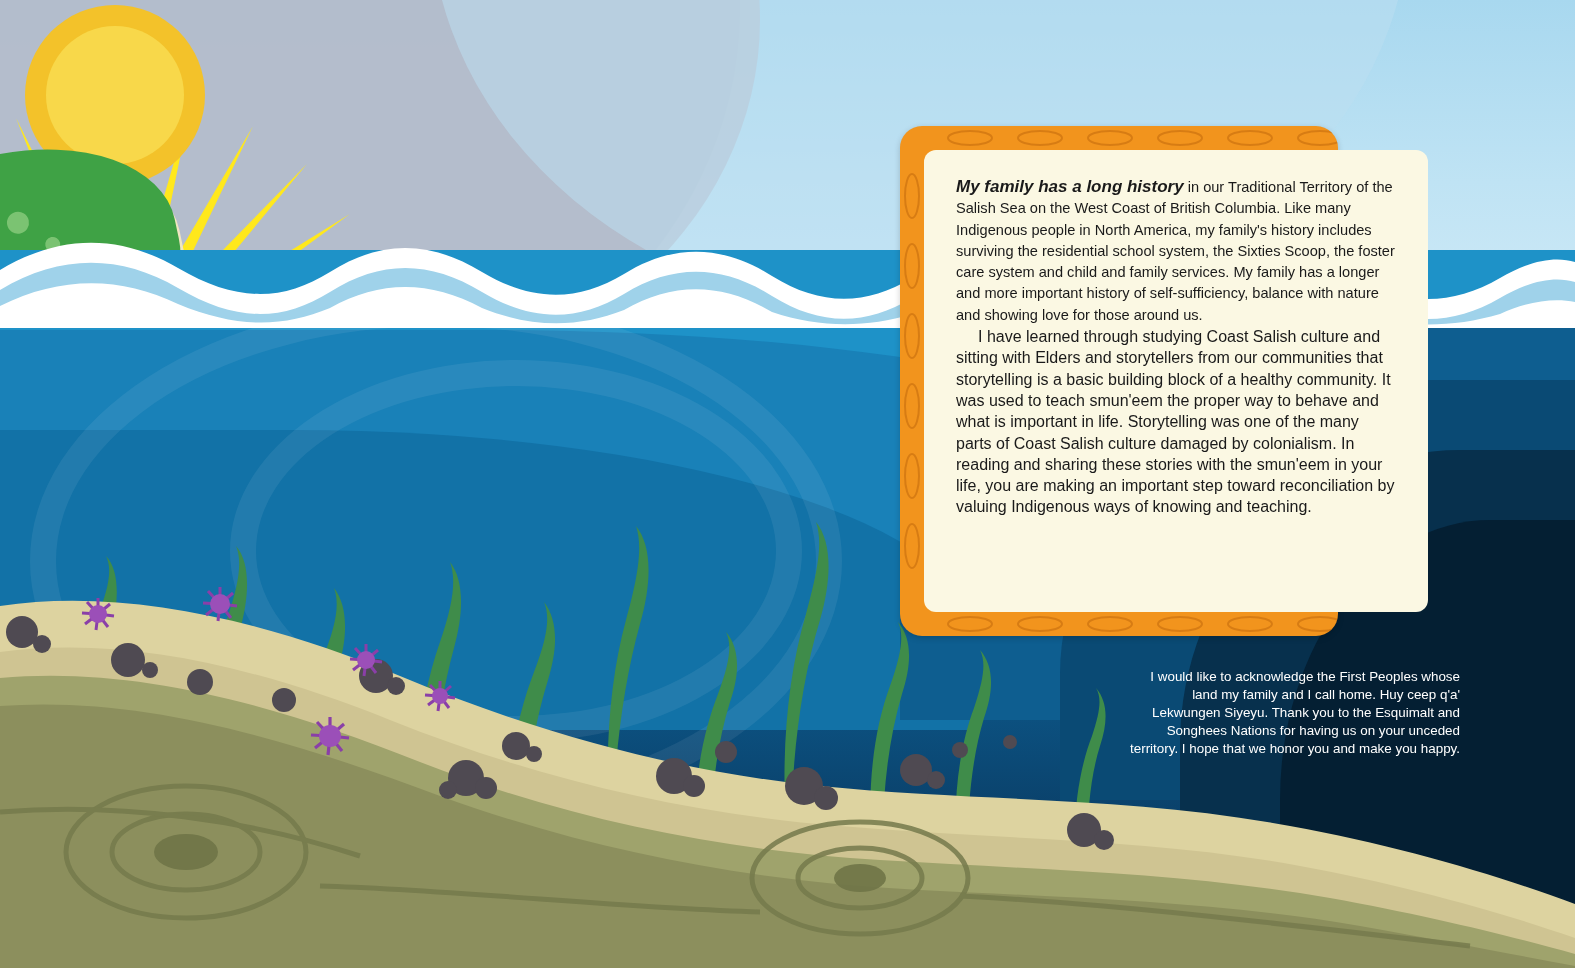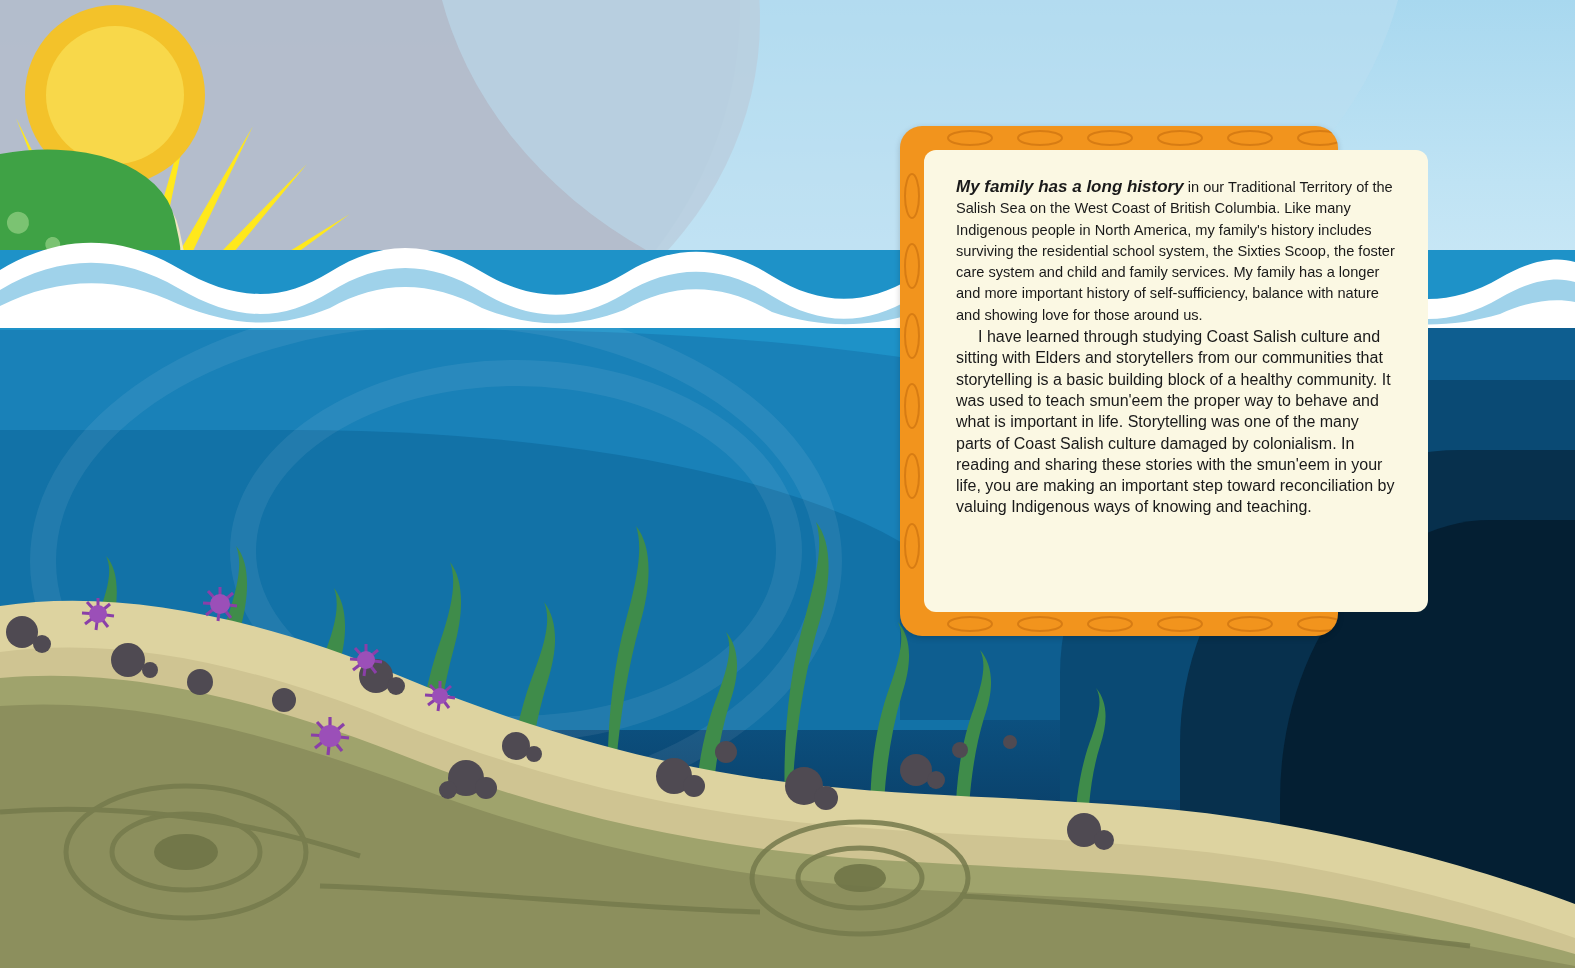--- a/index.html
+++ b/index.html
@@ -434,14 +434,15 @@
           <ellipse cx="420" cy="498" rx="22" ry="7"></ellipse>
         </g>
       </svg>
     </div>
     <div id="panel-inner">
       <p id="panel-body"><span class="lead">My family has a long history</span><span> in our Traditional Territory of the Salish Sea on the West Coast of British Columbia. Like many Indigenous people in North America, my family's history includes surviving the residential school system, the Sixties Scoop, the foster care system and child and family services. My family has a longer and more important history of self-sufficiency, balance with nature and showing love for those around us.</span></p>
       <p id="panel-p2">I have learned through studying Coast Salish culture and sitting with Elders and storytellers from our communities that storytelling is a basic building block of a healthy community. It was used to teach smun'eem the proper way to behave and what is important in life. Storytelling was one of the many parts of Coast Salish culture damaged by colonialism. In reading and sharing these stories with the smun'eem in your life, you are making an important step toward reconciliation by valuing Indigenous ways of knowing and teaching.</p>
     </div>
   </div>
 
+  <div id="acknowledgement" class="layer">I would like to acknowledge the First Peoples whose land my family and I call home. Huy ceep q'a' Lekwungen Siyeyu. Thank you to the Esquimalt and Songhees Nations for having us on your unceded territory. I hope that we honor you and make you happy.</div>
 
 </div>
 
 </body></html>

